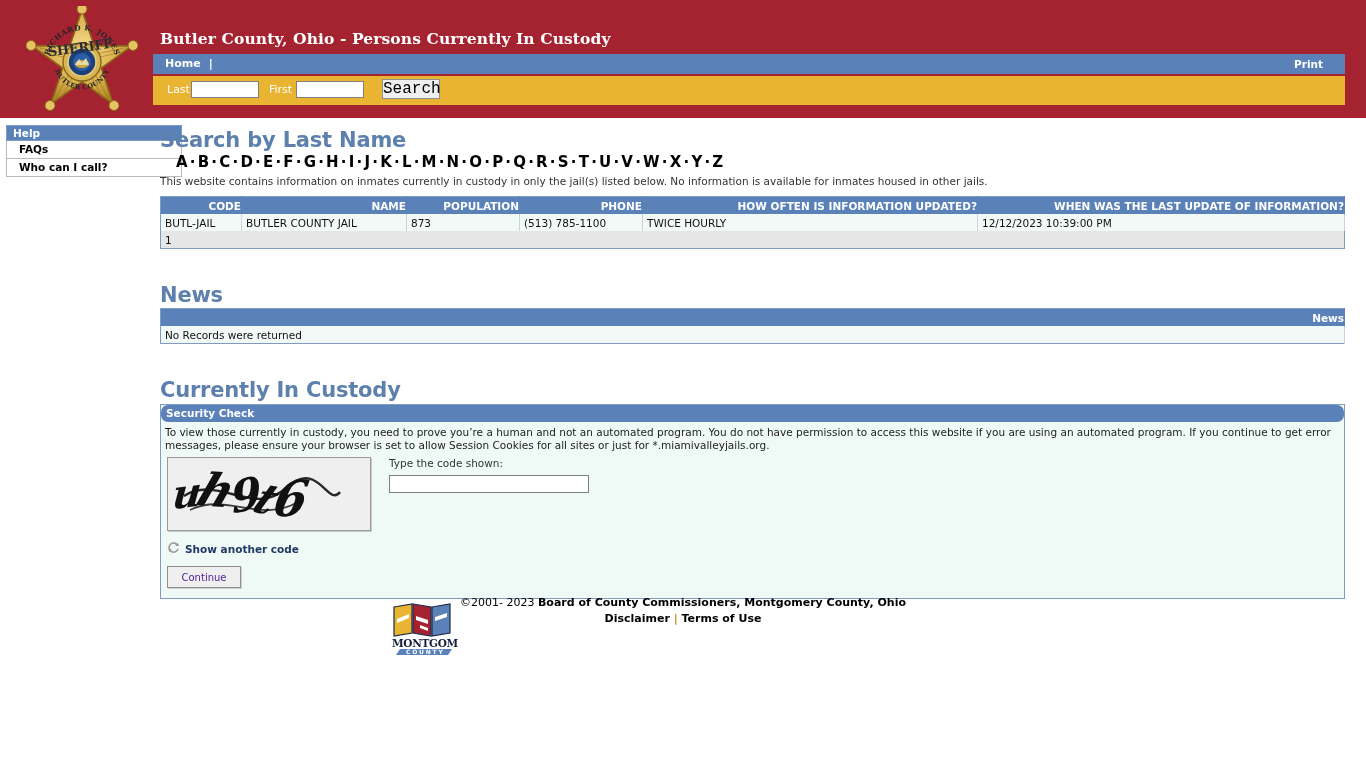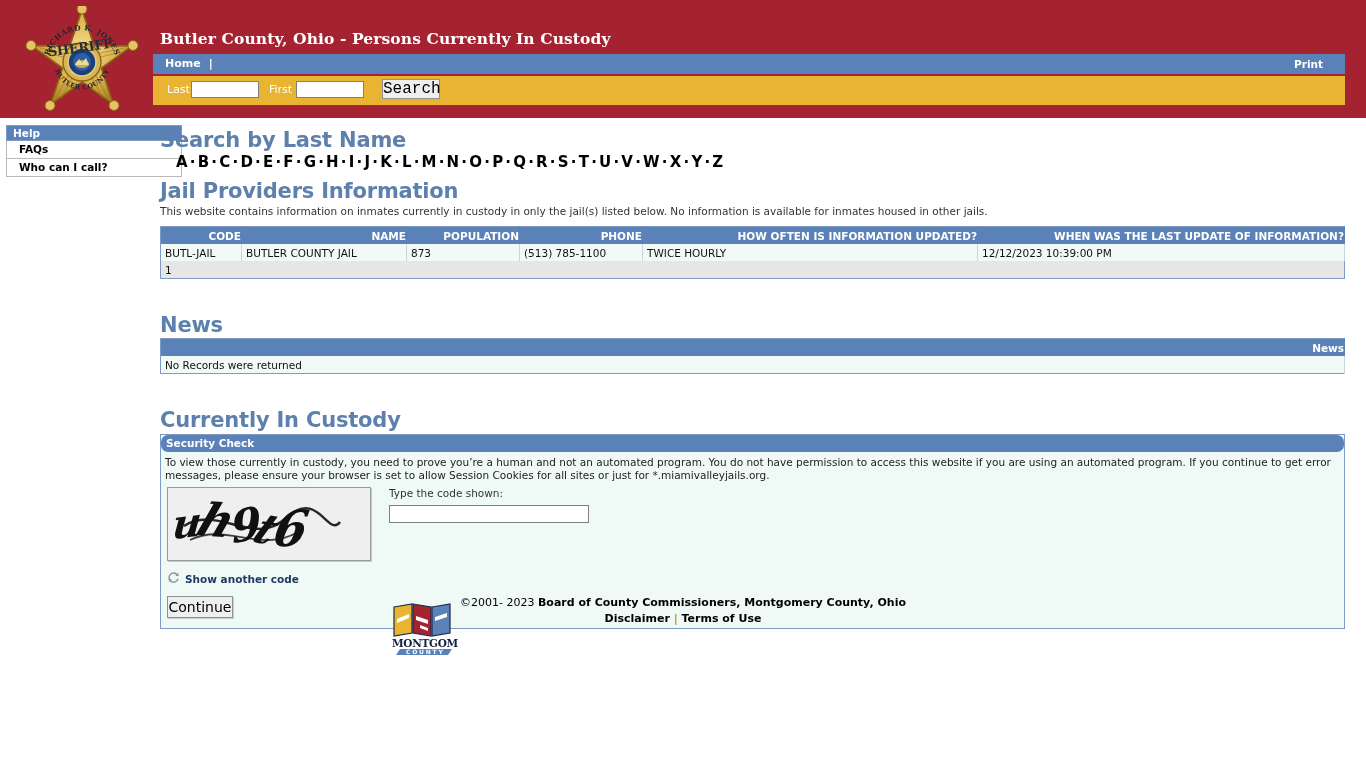--- a/index.html
+++ b/index.html
@@ -296,27 +296,27 @@
   }
   .refresh-row a {
     font-size: 10.5px;
     font-weight: bold;
     color: #1f3864;
     text-decoration: none;
     margin-left: 5px;
   }
   .continue-btn {
     margin: 8px 0 0 2px;
-    width: 66px;
+    width: 74px;
     height: 22px;
     background: #efefef;
     border: 1px solid #8f8f8f;
     box-shadow: 1px 1px 0 #cfcfcf;
-    font-size: 14px;
-    color: #000000;
+    font-size: 10px;
+    color: #4c1d95;
     font-family: "DejaVu Sans", "Liberation Sans", sans-serif;
     cursor: pointer;
     padding: 0;
   }
 
   
   .footer {
     position: absolute;
     left: 0;
     top: 596px;
@@ -428,21 +428,20 @@
   <div class="side-item">
     <a href="#">Who can I call?</a>
   </div>
 </div>
 
 <div class="main">
 
   <h1 class="sec">Search by Last Name</h1>
   <div class="alpha" id="alpha-row"><a href="#">A</a><span class="dot">·</span><a href="#">B</a><span class="dot">·</span><a href="#">C</a><span class="dot">·</span><a href="#">D</a><span class="dot">·</span><a href="#">E</a><span class="dot">·</span><a href="#">F</a><span class="dot">·</span><a href="#">G</a><span class="dot">·</span><a href="#">H</a><span class="dot">·</span><a href="#">I</a><span class="dot">·</span><a href="#">J</a><span class="dot">·</span><a href="#">K</a><span class="dot">·</span><a href="#">L</a><span class="dot">·</span><a href="#">M</a><span class="dot">·</span><a href="#">N</a><span class="dot">·</span><a href="#">O</a><span class="dot">·</span><a href="#">P</a><span class="dot">·</span><a href="#">Q</a><span class="dot">·</span><a href="#">R</a><span class="dot">·</span><a href="#">S</a><span class="dot">·</span><a href="#">T</a><span class="dot">·</span><a href="#">U</a><span class="dot">·</span><a href="#">V</a><span class="dot">·</span><a href="#">W</a><span class="dot">·</span><a href="#">X</a><span class="dot">·</span><a href="#">Y</a><span class="dot">·</span><a href="#">Z</a></div>
 
-  <h1 class="sec">Jail Providers Information</h1>
   <div class="blurb">This website contains information on inmates currently in custody in only the jail(s) listed below. No information is available for inmates housed in other jails.</div>
 
   <table class="grid">
     <thead>
       <tr>
         <th class="sp-code">CODE</th>
         <th class="sp-name">NAME</th>
         <th class="sp-pop">POPULATION</th>
         <th class="sp-phone">PHONE</th>
         <th class="sp-freq">HOW OFTEN IS INFORMATION UPDATED?</th>

